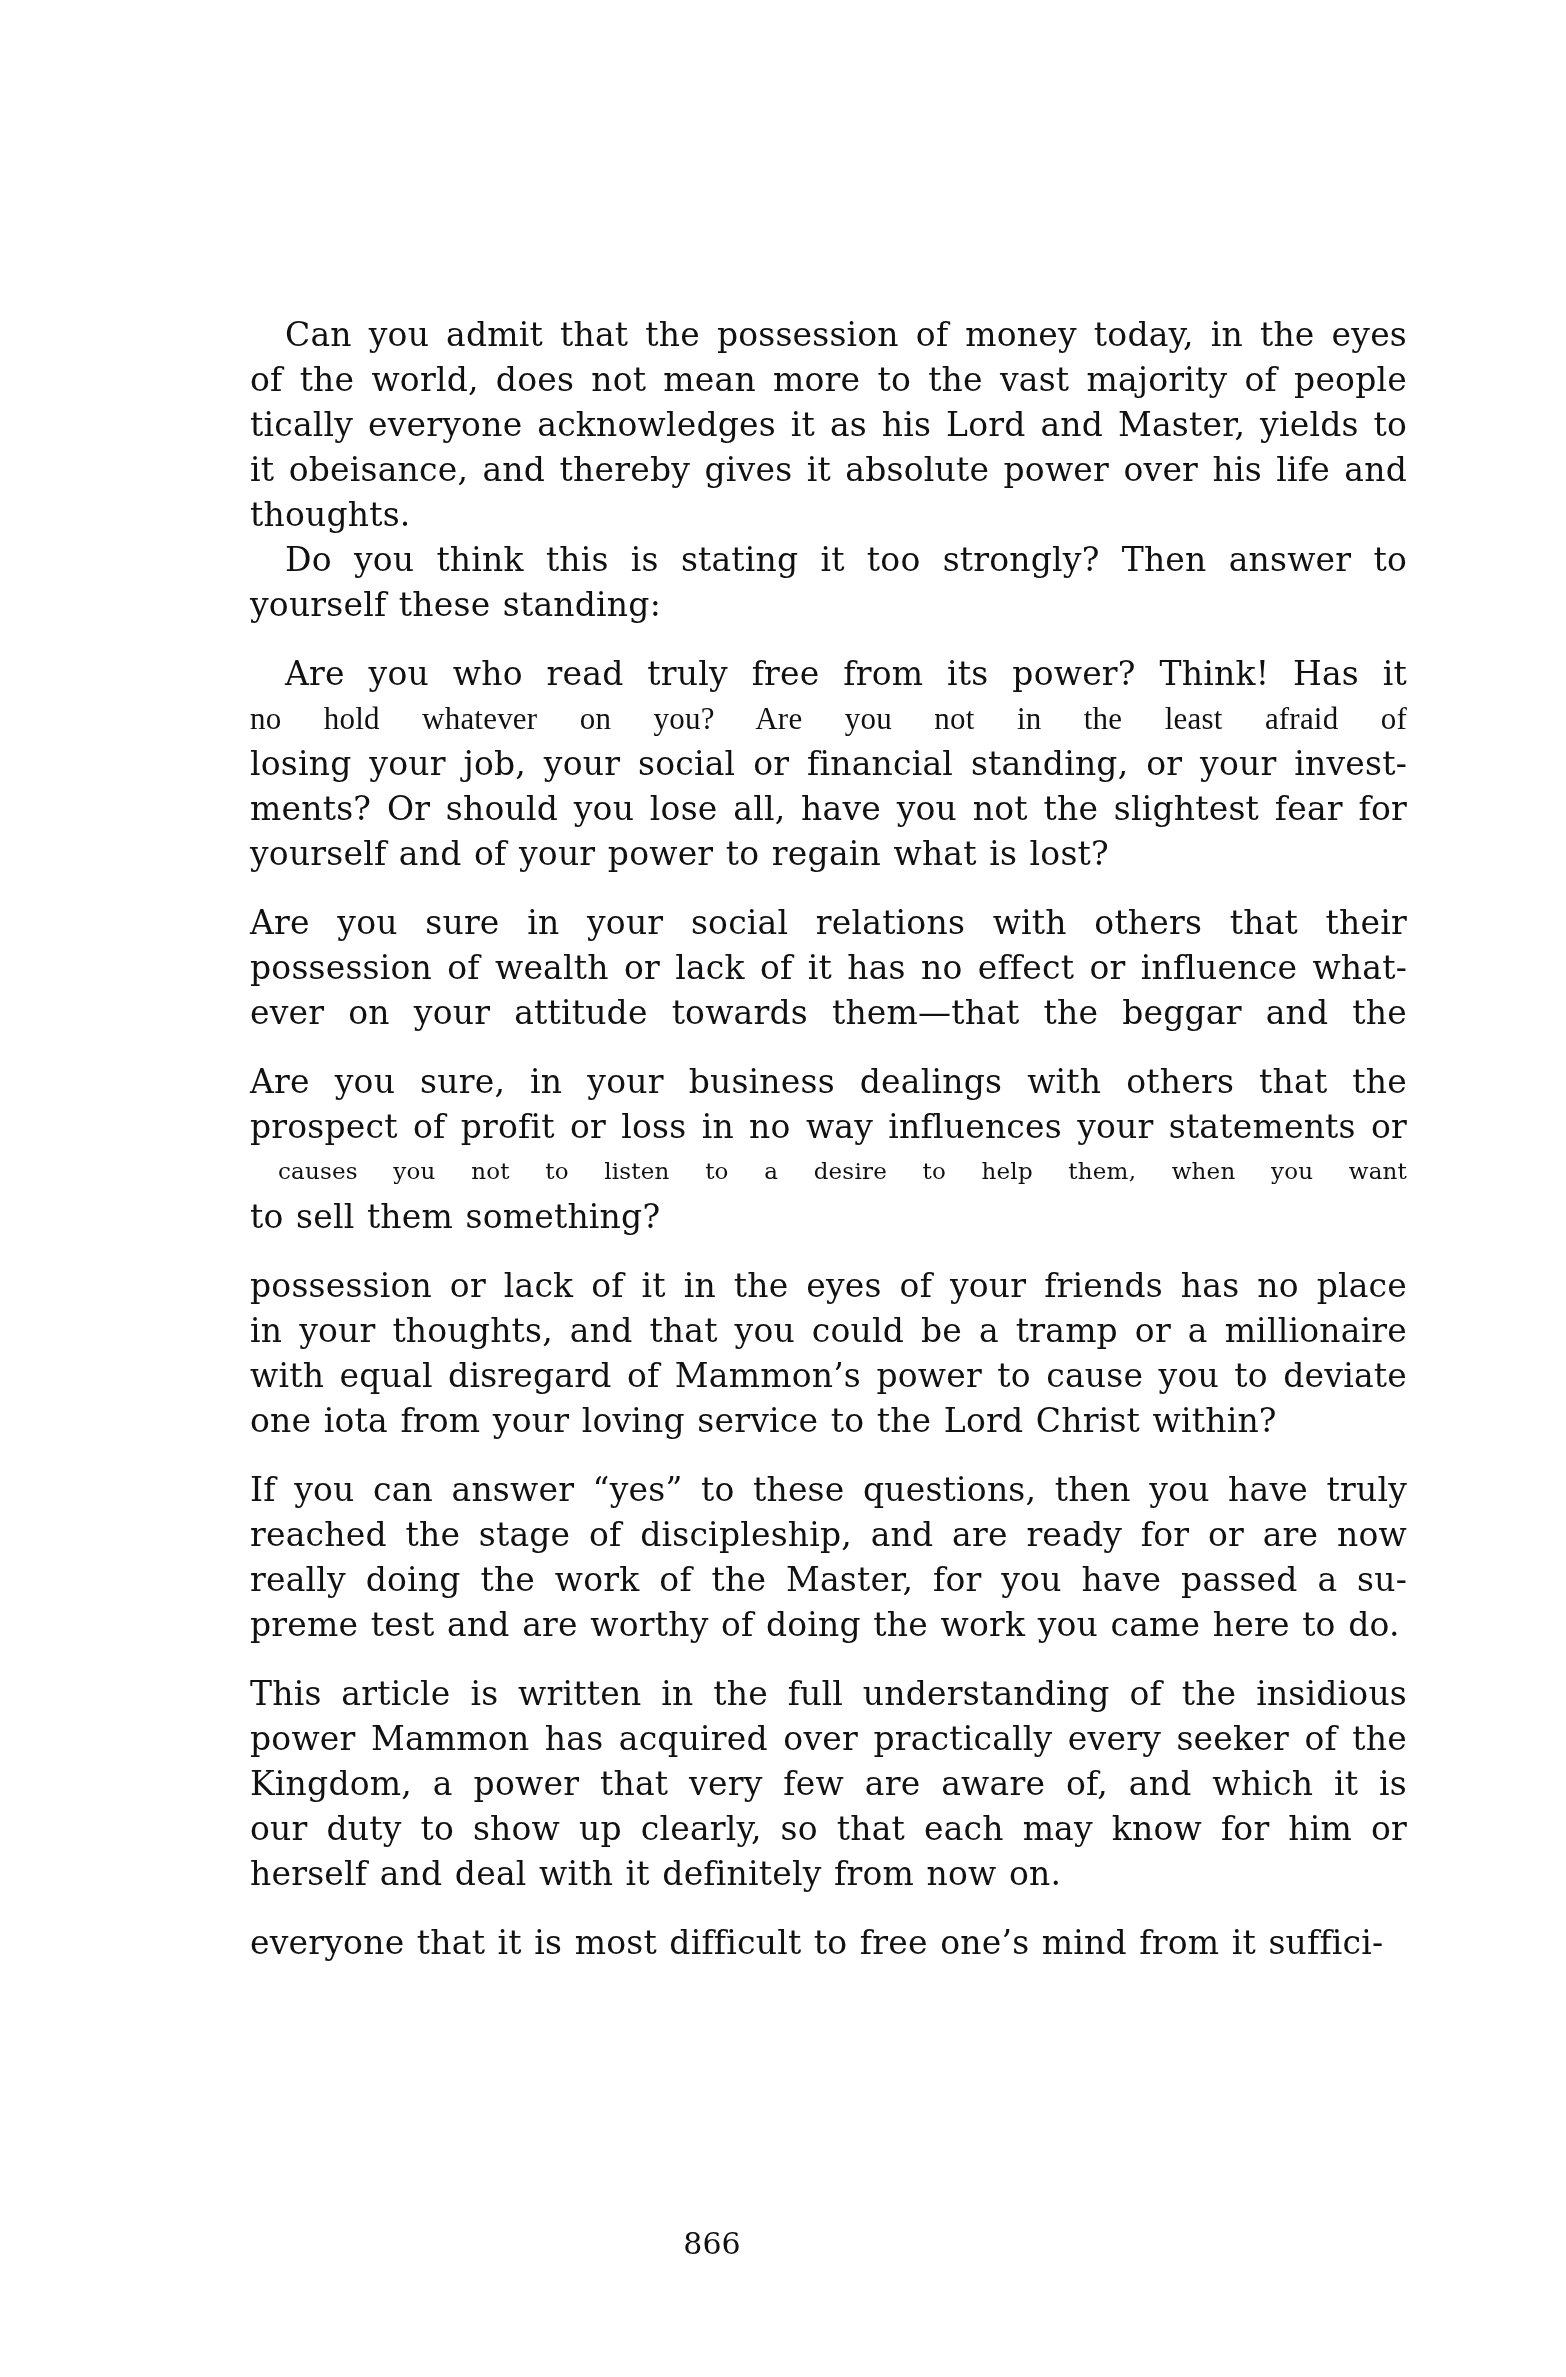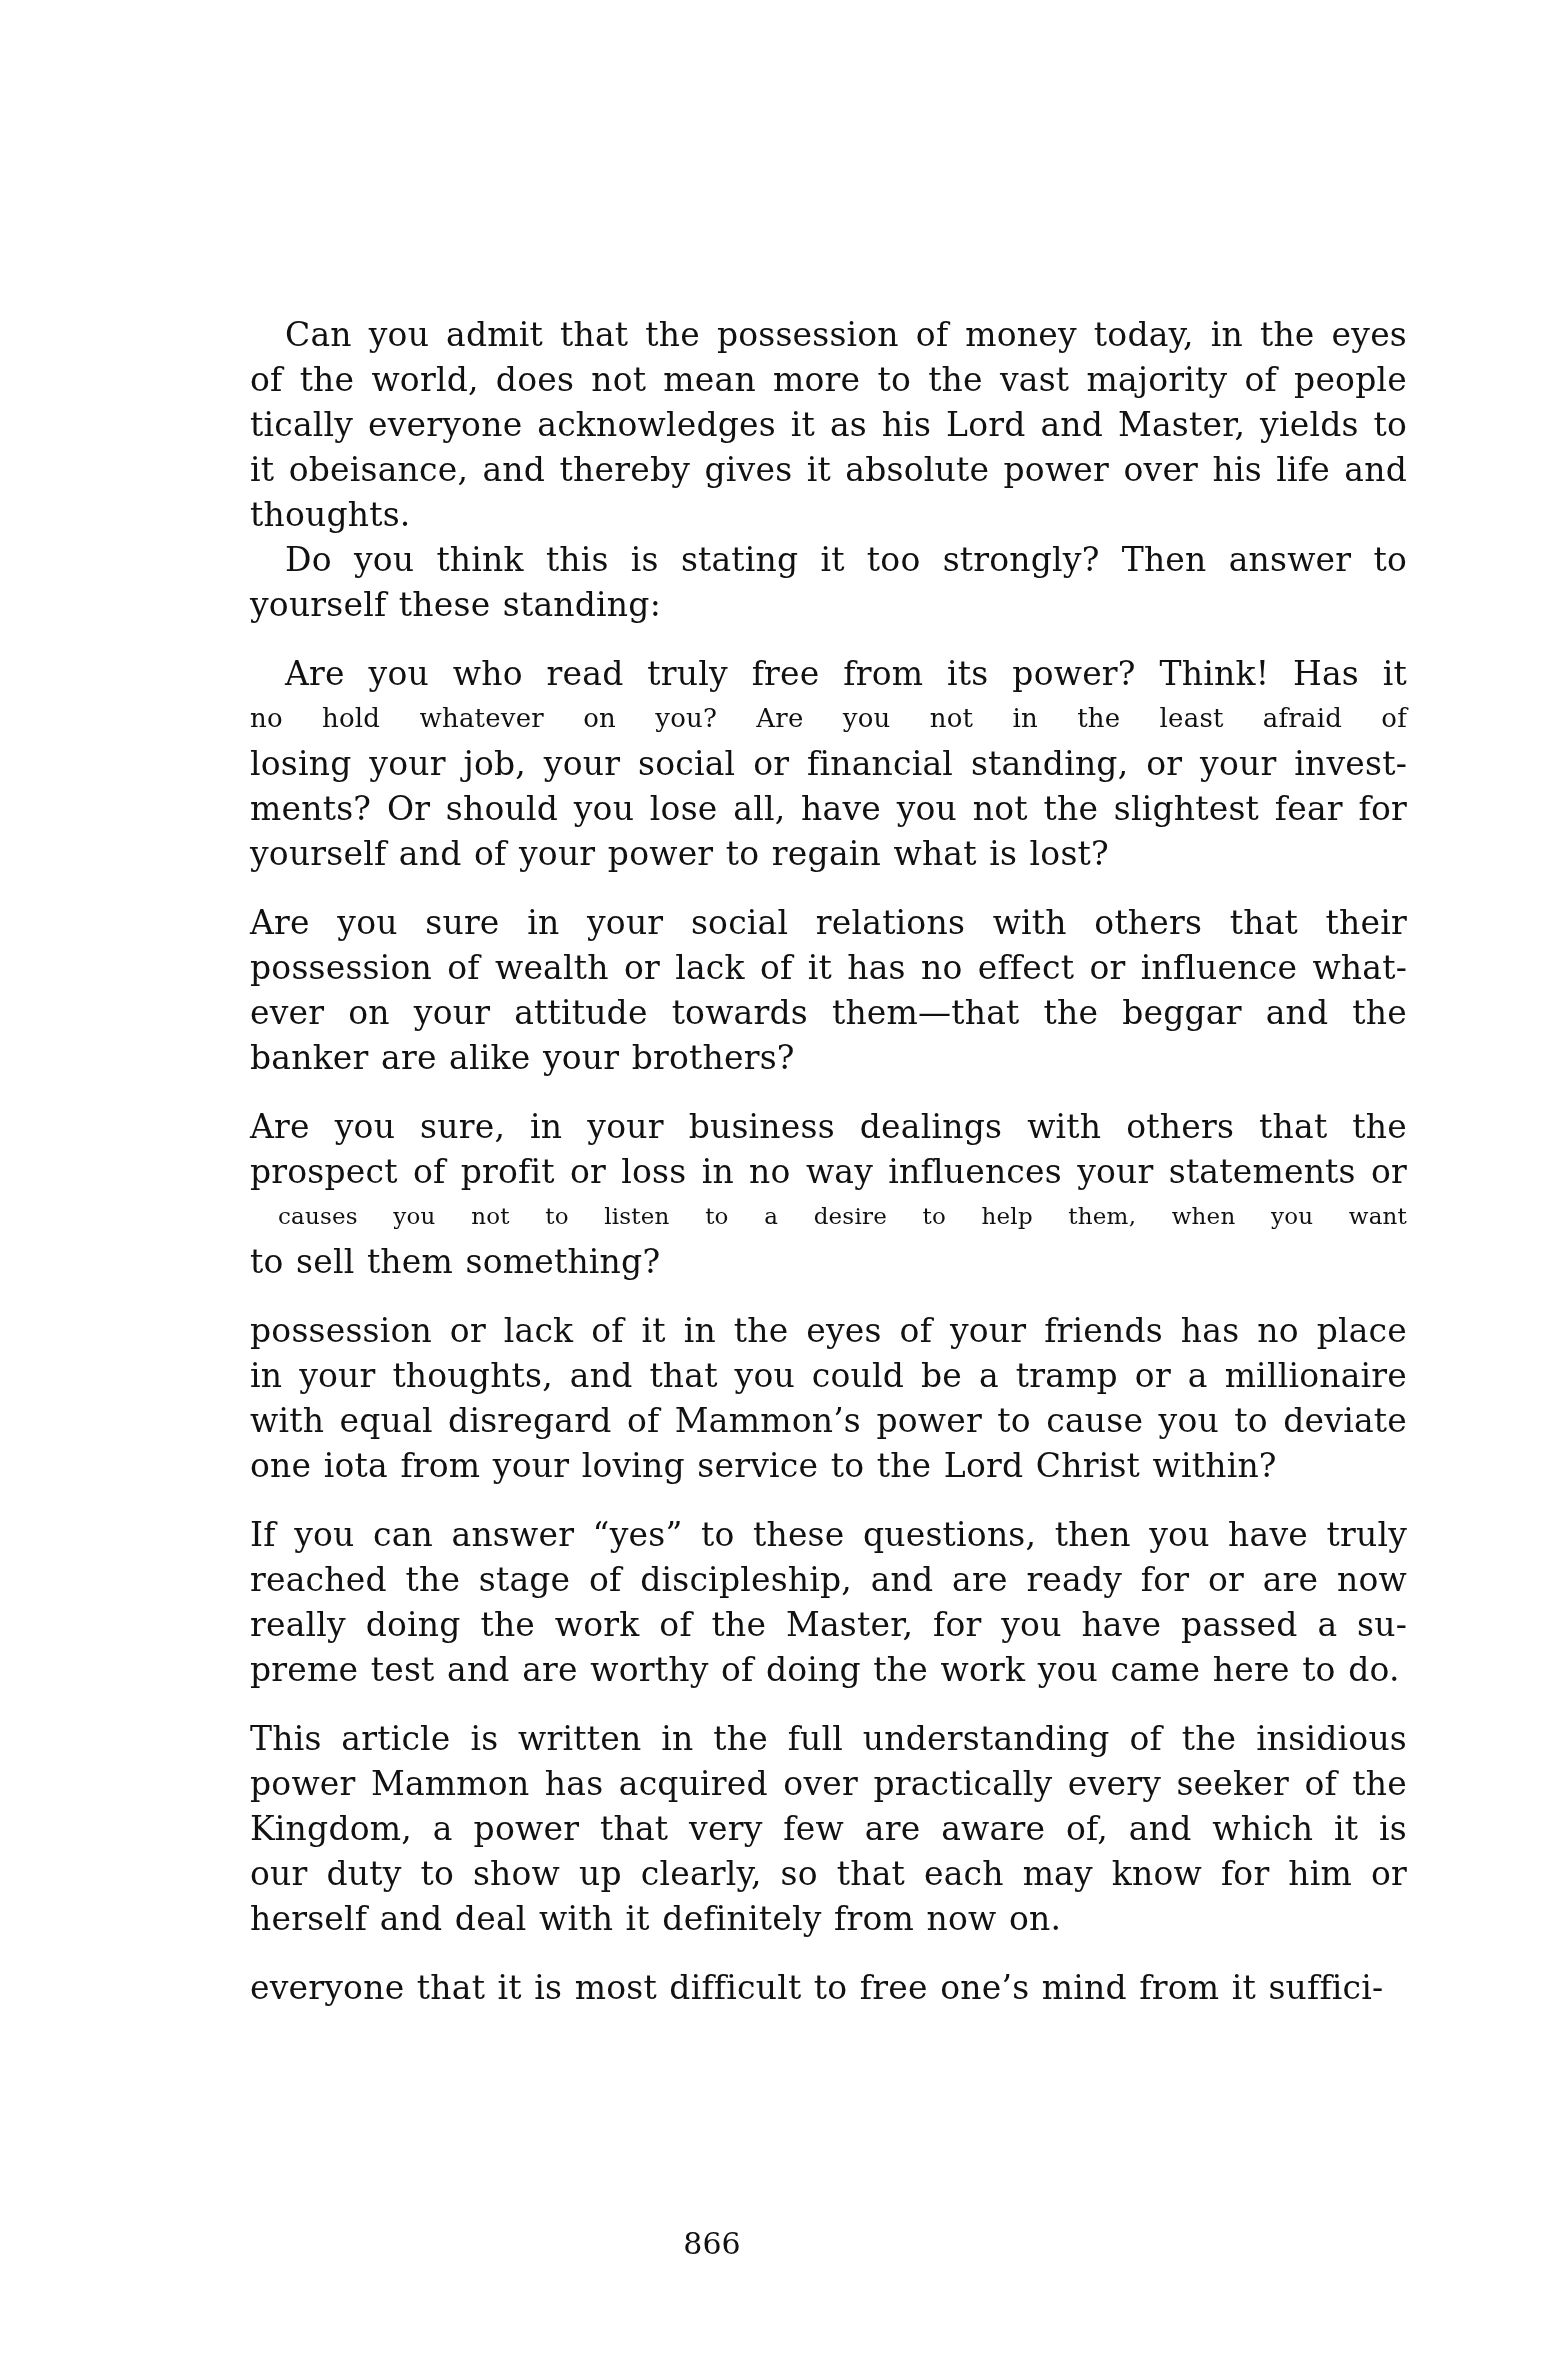--- a/index.html
+++ b/index.html
@@ -73,30 +73,29 @@
       <span class="line" style="display: block; font-size: 33px;">tically everyone acknowledges it as his Lord and Master, yields to</span>
       <span class="line" style="display: block; font-size: 33px;">it obeisance, and thereby gives it absolute power over his life and</span>
       <span class="line last" style="display: block; font-size: 33px;">thoughts.</span>
     </div>
   <div class="para indent" id="p2">
       <span class="line first" style="padding-left: 35px; display: block; font-size: 33px;">Do you think this is stating it too strongly? Then answer to</span>
       <span class="line last" style="display: block; font-size: 33px;">yourself these standing:</span>
     </div>
   <div class="para indent" id="p3">
       <span class="line first" style="padding-left: 35px; display: block; font-size: 33px;">Are you who read truly free from its power? Think! Has it</span>
-      <span class="line" style="display: block; font-size: 26px;">no hold whatever on you? Are you not in the least afraid of</span>
+      <span class="line" style="display: block; font-size: 31px; font-family: Liberation Serif, serif;">no hold whatever on you? Are you not in the least afraid of</span>
       <span class="line" style="display: block; font-size: 33px;">losing your job, your social or financial standing, or your invest-</span>
       <span class="line" style="display: block; font-size: 33px;">ments? Or should you lose all, have you not the slightest fear for</span>
       <span class="line last" style="display: block; font-size: 33px;">yourself and of your power to regain what is lost?</span>
     </div>
   <div class="para" id="p4">
       <span class="line first" style="display: block; font-size: 33px;">Are you sure in your social relations with others that their</span>
       <span class="line" style="display: block; font-size: 33px;">possession of wealth or lack of it has no effect or influence what-</span>
       <span class="line" style="display: block; font-size: 33px;">ever on your attitude towards them—that the beggar and the</span>
-      <span class="line last" style="display: block; font-size: 33px;">banker are alike your brothers?</span>
     </div>
   <div class="para" id="p5">
       <span class="line first" style="display: block; font-size: 33px;">Are you sure, in your business dealings with others that the</span>
       <span class="line" style="display: block; font-size: 33px;">prospect of profit or loss in no way influences your statements or</span>
       <span class="line" style="display: block; font-size: 23px; margin-left: 28px;">causes you not to listen to a desire to help them, when you want</span>
       <span class="line last" style="display: block; font-size: 33px;">to sell them something?</span>
     </div>
   <div class="para" id="p6">
       <span class="line" style="display: block; font-size: 33px;">possession or lack of it in the eyes of your friends has no place</span>
       <span class="line" style="display: block; font-size: 33px;">in your thoughts, and that you could be a tramp or a millionaire</span>

